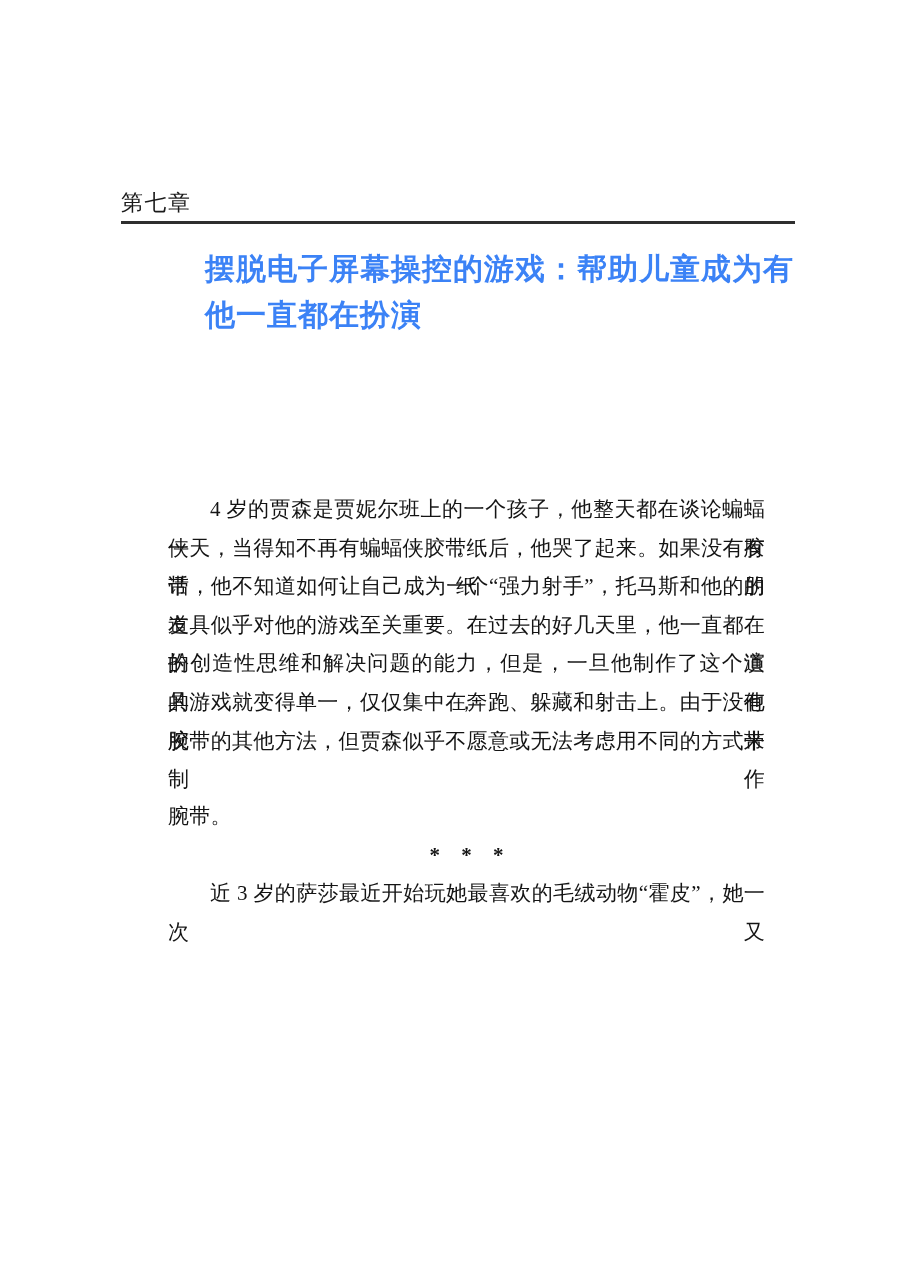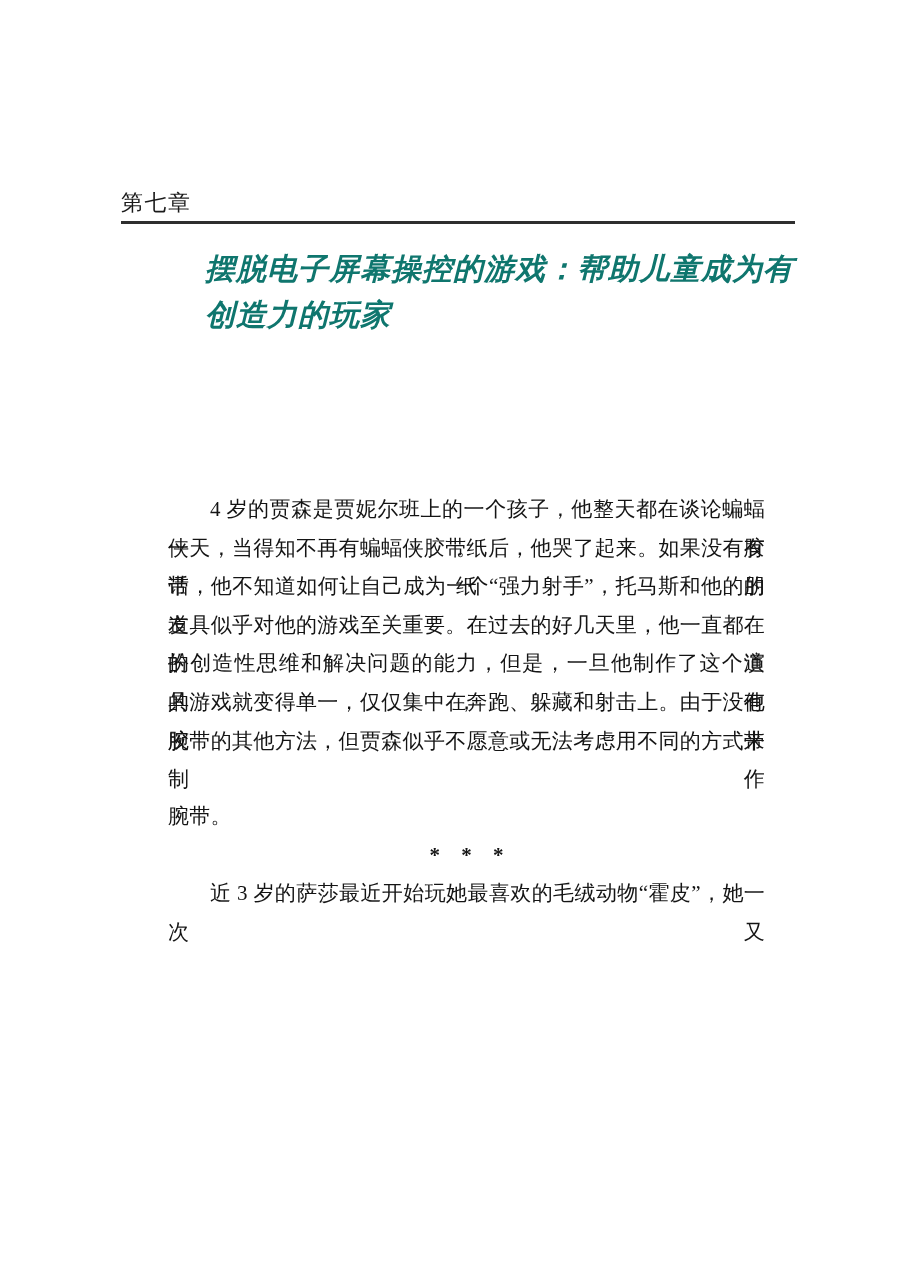--- a/index.html
+++ b/index.html
@@ -38,22 +38,21 @@
     position: absolute;
     left: 205px;
     top: 246px;
     width: 600px;
     margin: 0;
     font-family: "Liberation Sans", "DejaVu Sans", sans-serif;
     font-size: 30px;
     font-weight: 700;
     line-height: 46px;
     letter-spacing: 1px;
-    color: #0f766e;
-    font-style: italic;
+    color: #3b82f6;
   }
   .body-text {
     position: absolute;
     left: 168px;
     top: 490px;
     width: 597px;
     font-size: 21px;
     line-height: 38.6px;
     color: #141414;
   }
@@ -84,21 +83,21 @@
 <body>
 
 <div class="page">
 
   <div class="chapter-label">第七章</div>
 
   <div class="chapter-rule"></div>
 
   <h1 class="chapter-title">
     <span>摆脱电子屏幕操控的游戏：帮助儿童成为有</span><br>
-    <span>创造力的玩家</span>
+    <span>他一直都在扮演</span>
   </h1>
 
   <div class="body-text" id="body-text">
       <div class="text-line indent">4 岁的贾森是贾妮尔班上的一个孩子，他整天都在谈论蝙蝠侠。有</div>
       <div class="text-line">一天，当得知不再有蝙蝠侠胶带纸后，他哭了起来。如果没有胶带纸的</div>
       <div class="text-line">话，他不知道如何让自己成为一个“强力射手”，托马斯和他的朋友</div>
       <div class="text-line">道具似乎对他的游戏至关重要。在过去的好几天里，他一直都在扮演</div>
       <div class="text-line">的创造性思维和解决问题的能力，但是，一旦他制作了这个道具，他</div>
       <div class="text-line">的游戏就变得单一，仅仅集中在奔跑、躲藏和射击上。由于没有胶带</div>
       <div class="text-line">腕带的其他方法，但贾森似乎不愿意或无法考虑用不同的方式来制作</div>

